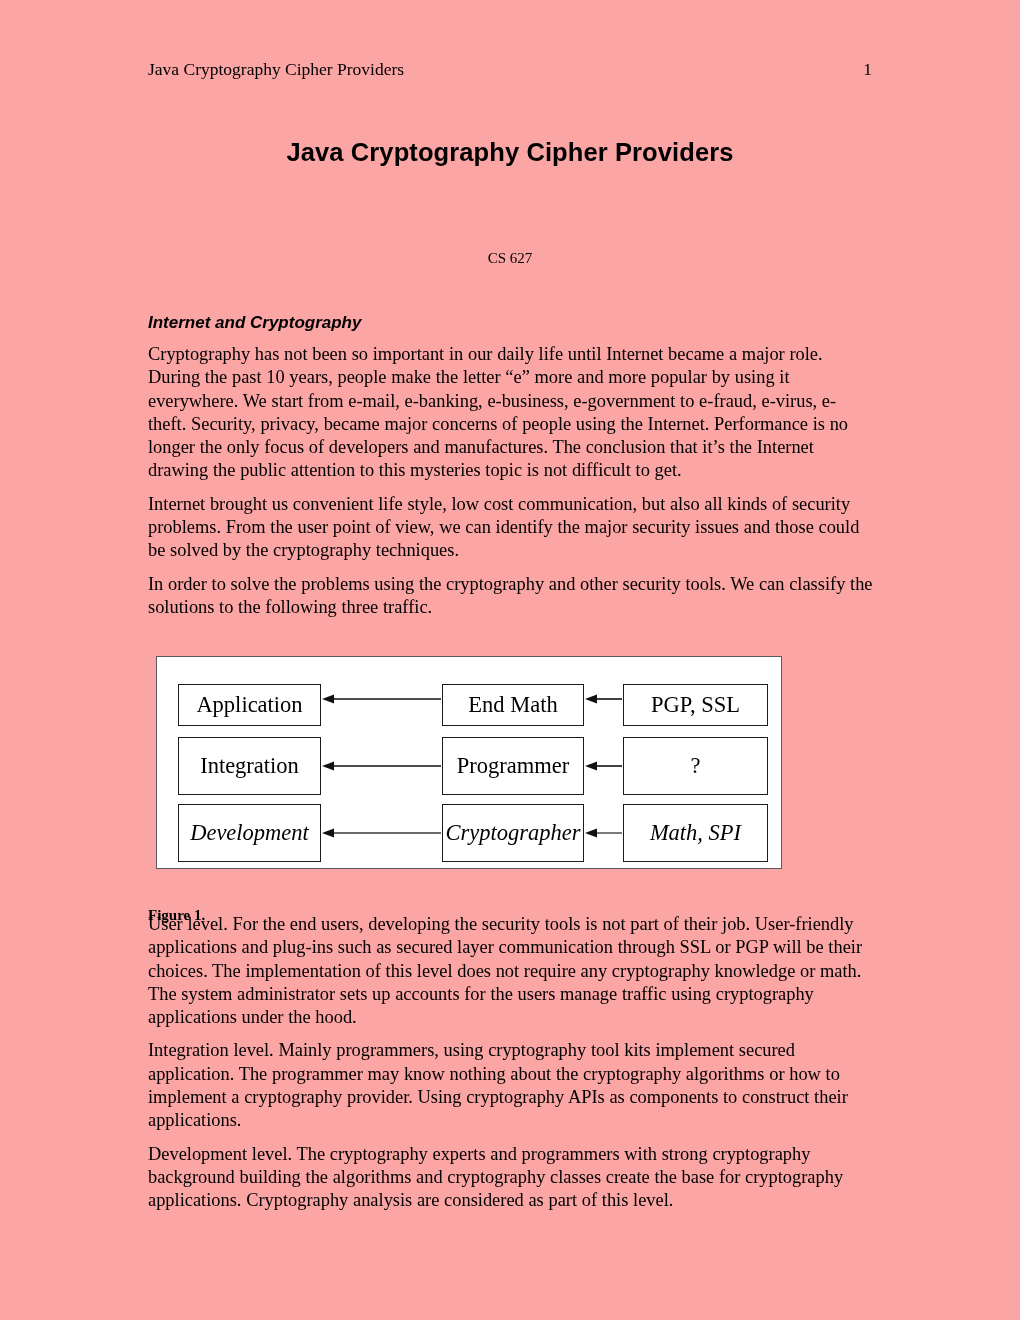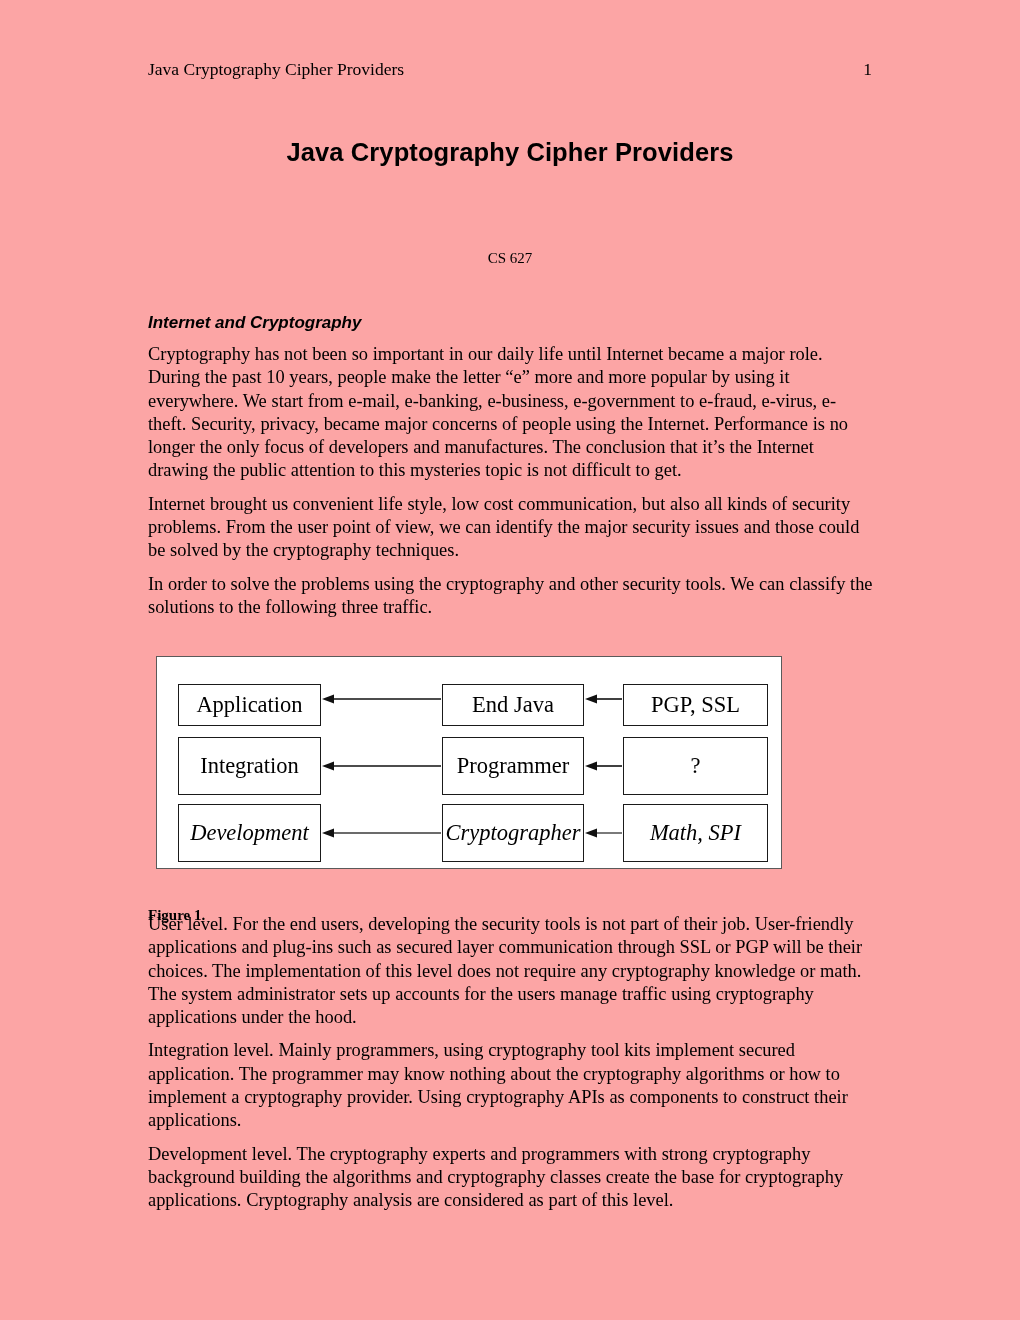--- a/index.html
+++ b/index.html
@@ -174,21 +174,21 @@
   <div class="body-col" id="para-block-1">
     <p class="para">Cryptography has not been so important in our daily life until Internet became a major role. During the past 10 years, people make the letter “e” more and more popular by using it everywhere. We start from e-mail, e-banking, e-business, e-government to e-fraud, e-virus, e-theft. Security, privacy, became major concerns of people using the Internet. Performance is no longer the only focus of developers and manufactures. The conclusion that it’s the Internet drawing the public attention to this mysteries topic is not difficult to get.</p>
     <p class="para">Internet brought us convenient life style, low cost communication, but also all kinds of security problems. From the user point of view, we can identify the major security issues and those could be solved by the cryptography techniques.</p>
     <p class="para">In order to solve the problems using the cryptography and other security tools. We can classify the solutions to the following three traffic.</p>
   </div>
 
   <div class="figure-wrap">
     <div class="figure-frame"></div>
 
     <div class="fig-box col-a row-1">Application</div>
-    <div class="fig-box col-b row-1">End Java</div>
+    <div class="fig-box col-b row-1">End Math</div>
     <div class="fig-box col-c row-1">PGP, SSL</div>
 
     <div class="fig-box col-a row-2">Integration</div>
     <div class="fig-box col-b row-2">Programmer</div>
     <div class="fig-box col-c row-2">?</div>
 
     <div class="fig-box col-a row-3">Development</div>
     <div class="fig-box col-b row-3">Cryptographer</div>
     <div class="fig-box col-c row-3">Math, SPI</div>
 

